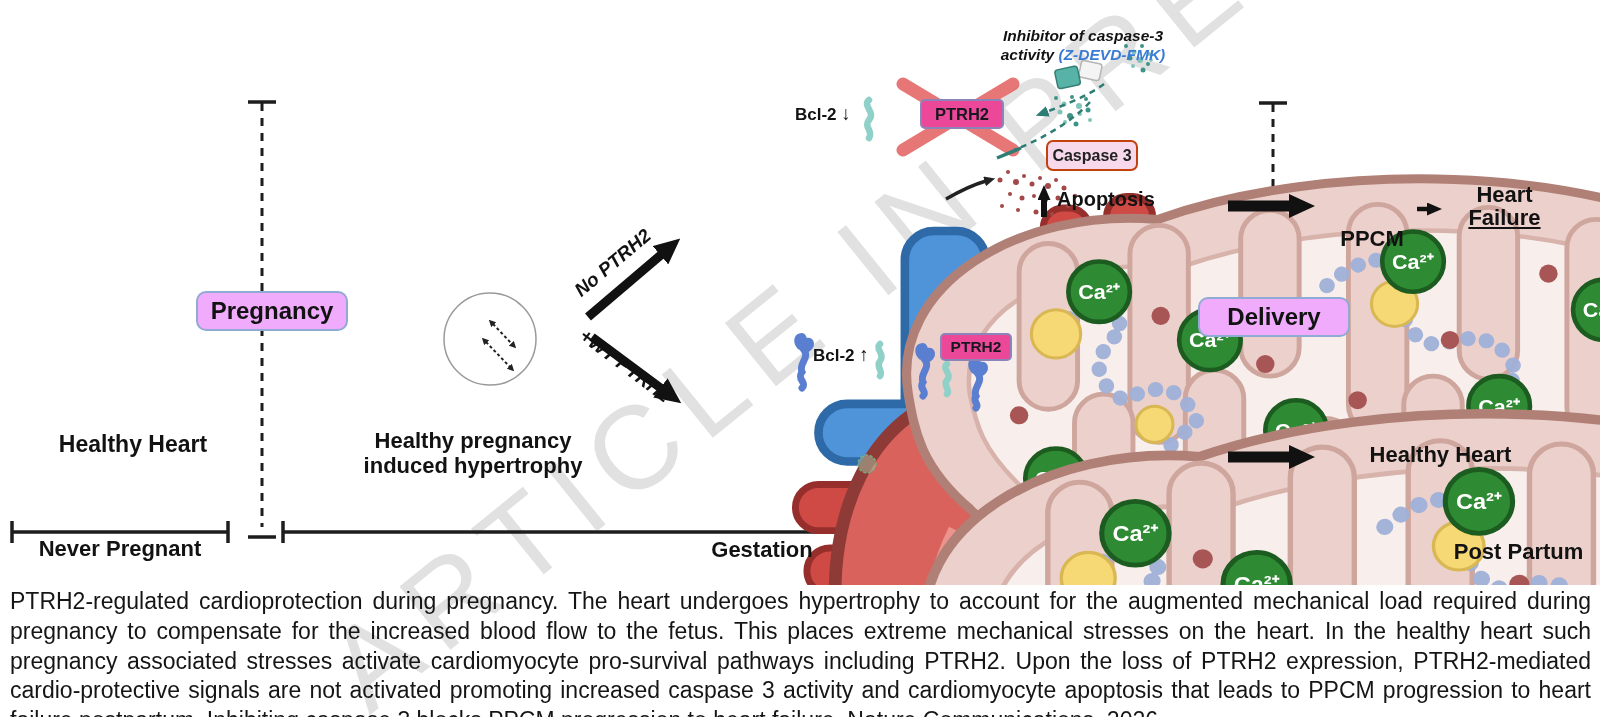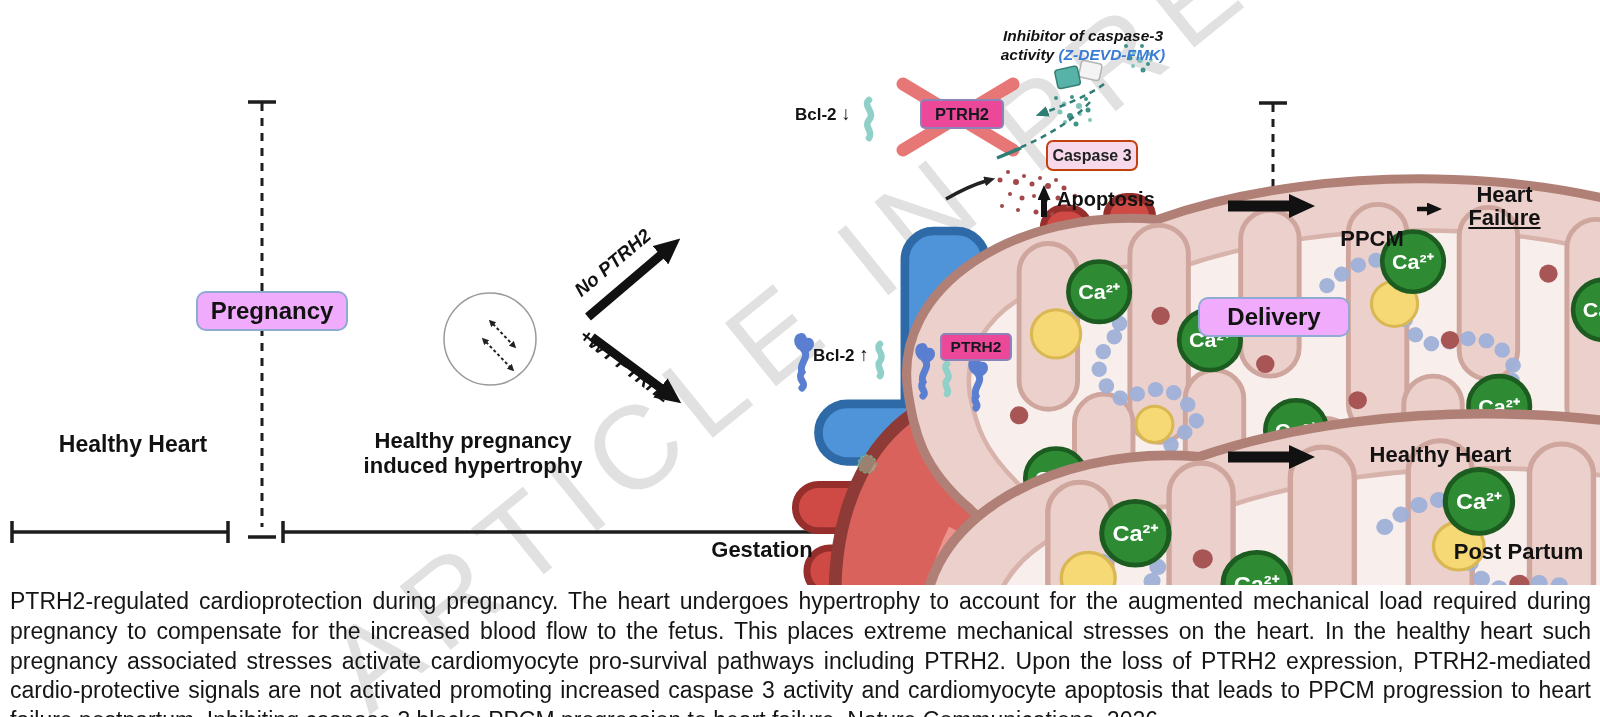--- a/index.html
+++ b/index.html
@@ -331,18 +331,19 @@
   <div class="stage-box" style="left:1198px;top:297px;width:148px;height:36px;line-height:36px;">Delivery</div>
 
   <div class="lbl ctr" style="left:1332px;top:195px;width:80px;font-size:22px;margin-top:31px;">PPCM</div>
   <div class="lbl ctr" style="left:1452px;top:183px;width:105px;font-size:22px;line-height:23px;">
     <span style="display:block;">Heart</span>
     <span style="display:block;text-decoration:underline;">Failure</span>
   </div>
 
   <div class="lbl ctr" style="left:1338px;top:442px;width:205px;font-size:22px;">Healthy Heart</div>
 
+  <div class="lbl ctr" style="left:12px;top:536px;width:216px;font-size:22px;">Never Pregnant</div>
   <div class="lbl ctr" style="left:662px;top:537px;width:200px;font-size:22px;">Gestation</div>
   <div class="lbl ctr" style="left:1416px;top:539px;width:205px;font-size:22px;">Post Partum</div>
 
   <div class="caption">PTRH2-regulated cardioprotection during pregnancy. The heart undergoes hypertrophy to account for the augmented mechanical load required during pregnancy to compensate for the increased blood flow to the fetus. This places extreme mechanical stresses on the heart. In the healthy heart such pregnancy associated stresses activate cardiomyocyte pro-survival pathways including PTRH2. Upon the loss of PTRH2 expression, PTRH2-mediated cardio-protective signals are not activated promoting increased caspase 3 activity and cardiomyocyte apoptosis that leads to PPCM progression to heart failure postpartum. Inhibiting caspase 3 blocks PPCM progression to heart failure. Nature Communications, 2026</div>
 
 </div>
 
 </body></html>

